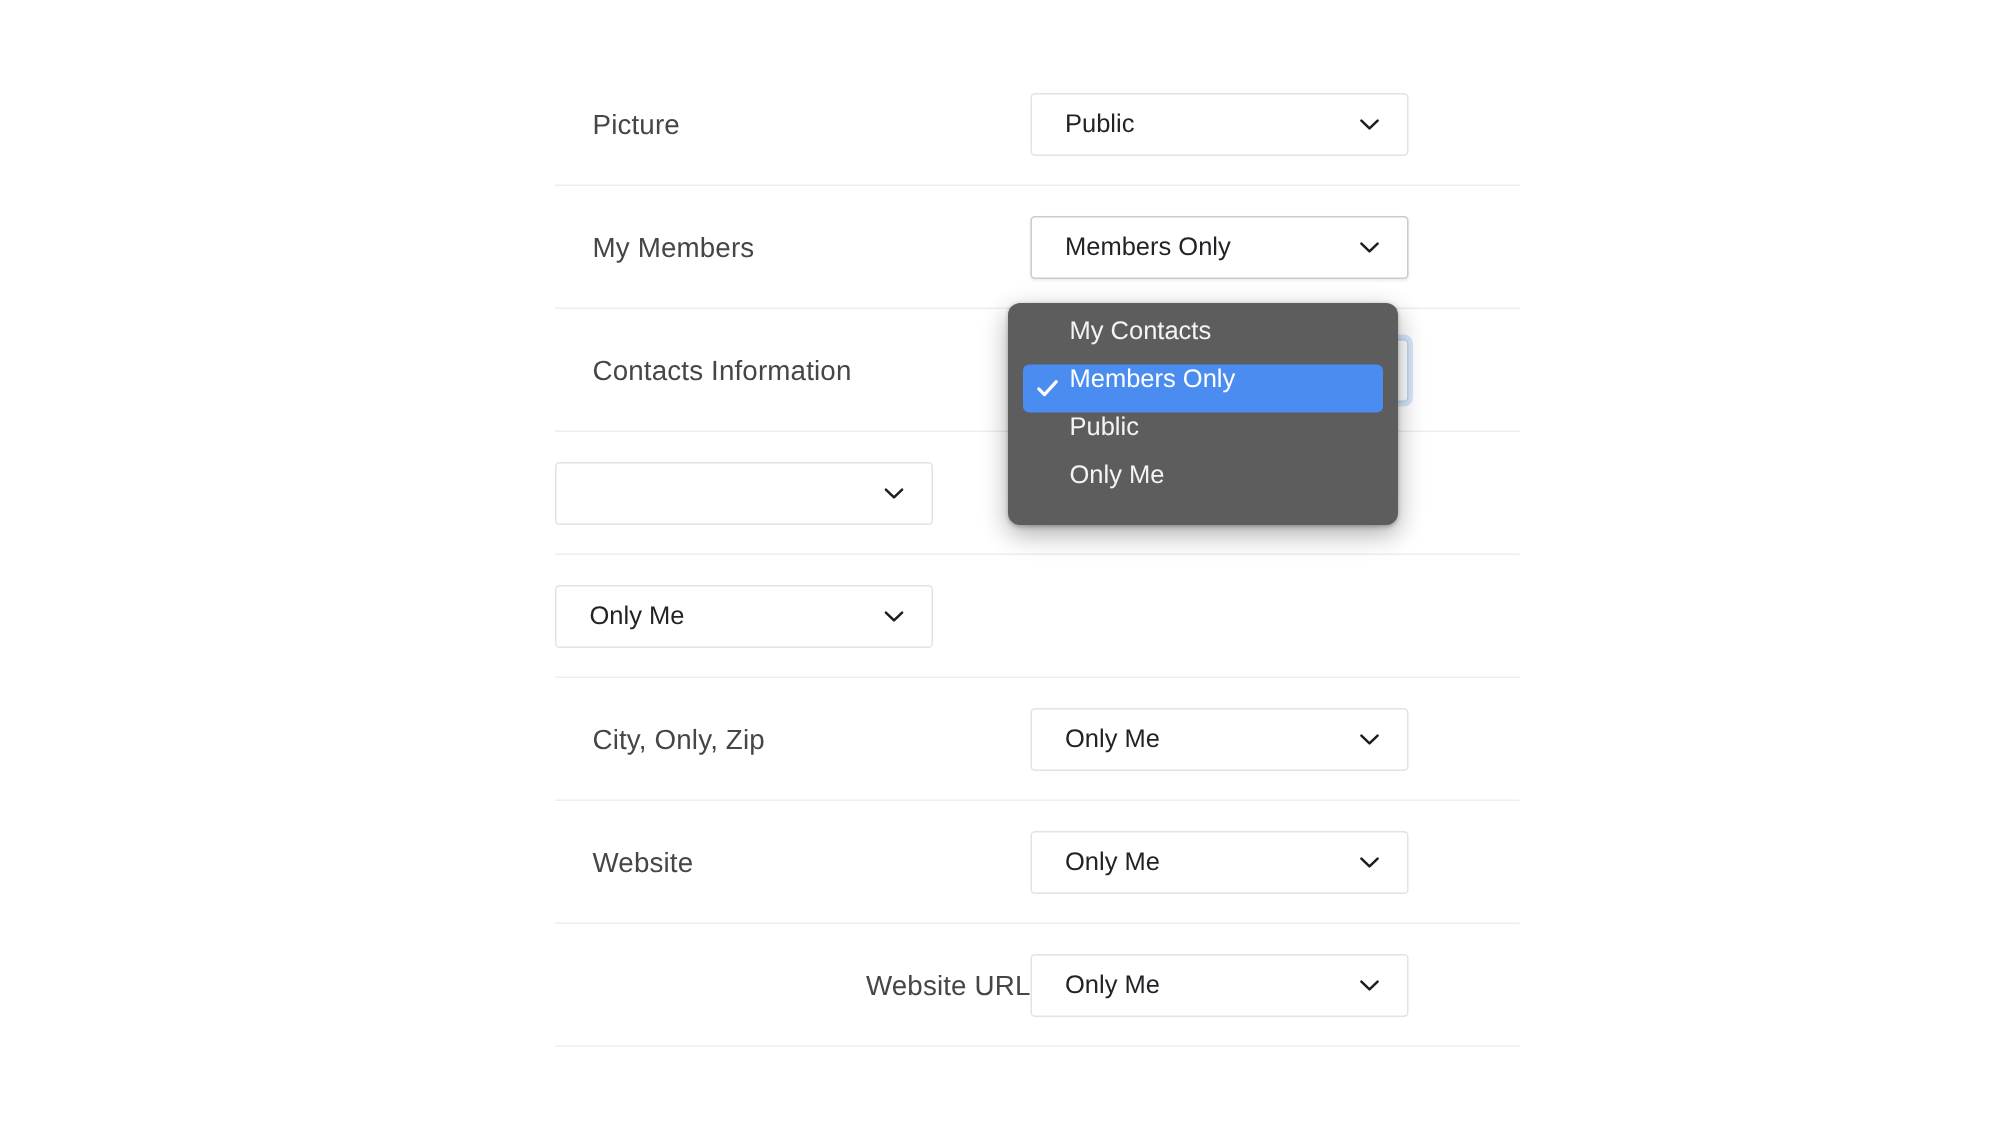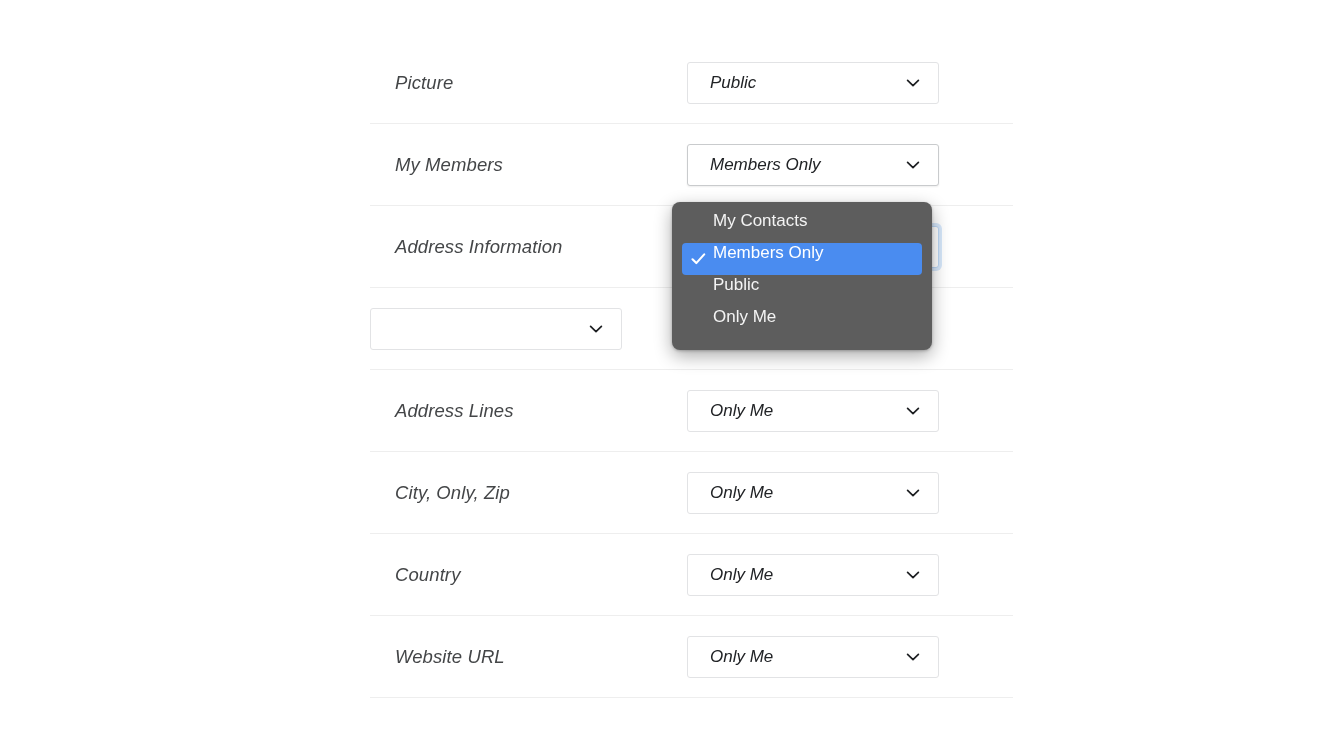--- a/index.html
+++ b/index.html
@@ -26,23 +26,22 @@
     top: 42px;
     width: 643px;
   }
 
   .settings-row {
     position: relative;
     display: flex;
     align-items: center;
     height: 82px;
     border-bottom: 1px solid #eeeeee;
-    font-style: italic;
-  }
-  .settings-row:last-child { border-bottom: 1px solid #eeeeee; }
+  }
+  .settings-row:last-child { border-bottom: 1px solid #eeeeee; text-align: right; }
 
   .row-label {
     width: 317px;
     padding-left: 25px;
     font-size: 18.5px;
     color: #444648;
     letter-spacing: 0.1px;
     white-space: nowrap;
   }
 
@@ -165,21 +164,21 @@
           <span class="chevron">
             <svg width="18" height="18" viewBox="0 0 18 18">
                 <path d="M3.6 6.4 L9 11.6 L14.4 6.4" fill="none" stroke="#1c1e21" stroke-width="1.7" stroke-linecap="round" stroke-linejoin="round"></path>
               </svg>
           </span>
         </div>
       </div>
     </div>
 
     <div class="settings-row">
-      <div class="row-label">Address Information</div>
+      <div class="row-label">Contacts Information</div>
       <div class="select-cell">
         <div class="privacy-select focused">
           <span class="select-value"></span>
           <span class="chevron">
             <svg width="18" height="18" viewBox="0 0 18 18">
                 <path d="M3.6 6.4 L9 11.6 L14.4 6.4" fill="none" stroke="#1c1e21" stroke-width="1.7" stroke-linecap="round" stroke-linejoin="round"></path>
               </svg>
           </span>
         </div>
       </div>
@@ -192,21 +191,20 @@
           <span class="chevron">
             <svg width="18" height="18" viewBox="0 0 18 18">
                 <path d="M3.6 6.4 L9 11.6 L14.4 6.4" fill="none" stroke="#1c1e21" stroke-width="1.7" stroke-linecap="round" stroke-linejoin="round"></path>
               </svg>
           </span>
         </div>
       </div>
     </div>
 
     <div class="settings-row">
-      <div class="row-label">Address Lines</div>
       <div class="select-cell">
         <div class="privacy-select">
           <span class="select-value">Only Me</span>
           <span class="chevron">
             <svg width="18" height="18" viewBox="0 0 18 18">
                 <path d="M3.6 6.4 L9 11.6 L14.4 6.4" fill="none" stroke="#1c1e21" stroke-width="1.7" stroke-linecap="round" stroke-linejoin="round"></path>
               </svg>
           </span>
         </div>
       </div>
@@ -220,21 +218,21 @@
           <span class="chevron">
             <svg width="18" height="18" viewBox="0 0 18 18">
                 <path d="M3.6 6.4 L9 11.6 L14.4 6.4" fill="none" stroke="#1c1e21" stroke-width="1.7" stroke-linecap="round" stroke-linejoin="round"></path>
               </svg>
           </span>
         </div>
       </div>
     </div>
 
     <div class="settings-row">
-      <div class="row-label">Country</div>
+      <div class="row-label">Website</div>
       <div class="select-cell">
         <div class="privacy-select">
           <span class="select-value">Only Me</span>
           <span class="chevron">
             <svg width="18" height="18" viewBox="0 0 18 18">
                 <path d="M3.6 6.4 L9 11.6 L14.4 6.4" fill="none" stroke="#1c1e21" stroke-width="1.7" stroke-linecap="round" stroke-linejoin="round"></path>
               </svg>
           </span>
         </div>
       </div>

